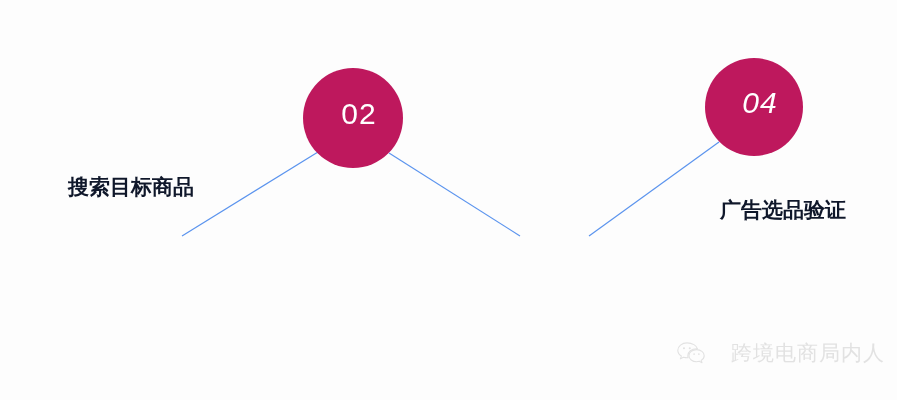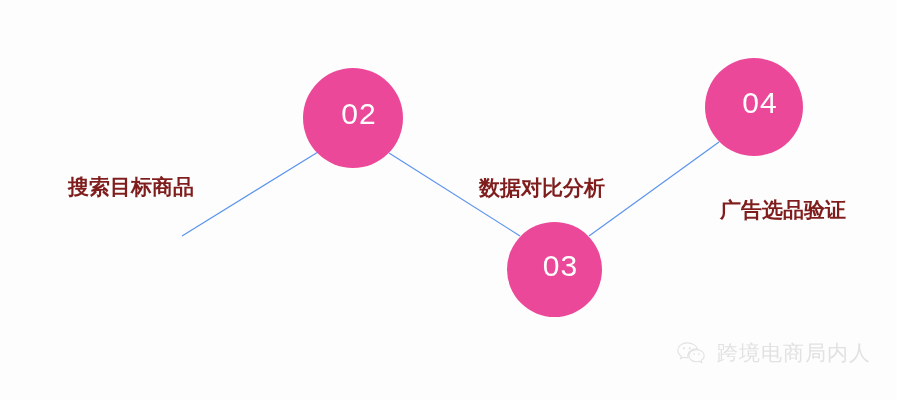--- a/index.html
+++ b/index.html
@@ -23,63 +23,63 @@
     position: absolute;
     left: 0;
     top: 0;
     width: 897px;
     height: 400px;
     pointer-events: none;
   }
   .node {
     position: absolute;
     border-radius: 50%;
-    background: #ec4899;
+    background: #be185d;
     display: flex;
     align-items: center;
     justify-content: center;
     box-sizing: border-box;
   }
   .node-number {
     color: #ffffff;
     font-size: 30px;
     font-weight: 400;
     letter-spacing: 1px;
     line-height: 1;
     position: relative;
     left: 6px;
     top: -4px;
     font-family: "Liberation Sans", "DejaVu Sans", sans-serif;
   }
   .step-label {
     position: absolute;
-    color: #7f1d1d;
+    color: #0f172a;
     font-size: 21px;
     font-weight: 700;
     line-height: 1;
     white-space: nowrap;
     font-family: "DejaVu Sans", "Liberation Sans", sans-serif;
   }
   #node-01 { left: 100px; top: 221px; width: 95px; height: 95px; }
   #node-02 { left: 303px; top: 68px;  width: 100px; height: 100px; }
   #node-03 { left: 507px; top: 222px; width: 95px; height: 95px; }
-  #node-04 { left: 705px; top: 58px;  width: 98px; height: 98px; }
+  #node-04 { left: 705px; top: 58px;  width: 98px; height: 98px; font-style: italic; }
 
   #label-01 { left: 68px;  top: 177px; }
   #label-02 { left: 279px; top: 200px; }
   #label-03 { left: 479px; top: 178px; }
   #label-04 { left: 720px; top: 200px; }
 
   #watermark {
     position: absolute;
     left: 676px;
     top: 341px;
     display: flex;
     align-items: center;
-    gap: 11px;
+    gap: 25px;
   }
   #watermark-text {
     color: #e2e2e2;
     font-size: 21px;
     letter-spacing: 1px;
     line-height: 1;
     white-space: nowrap;
     font-family: "DejaVu Sans", "Liberation Sans", sans-serif;
   }
   #wechat-icon {
@@ -95,29 +95,25 @@
 
   <svg id="connector-layer" viewBox="0 0 897 400" width="897" height="400" xmlns="http://www.w3.org/2000/svg">
     <line x1="182" y1="236" x2="318" y2="152" stroke="#5b94ee" stroke-width="1.2"></line>
     <line x1="389" y1="153" x2="520" y2="236" stroke="#5b94ee" stroke-width="1.2"></line>
     <line x1="589" y1="236" x2="719" y2="142" stroke="#5b94ee" stroke-width="1.2"></line>
   </svg>
 
   <div class="node" id="node-02">
     <span class="node-number">02</span>
   </div>
-  <div class="node" id="node-03">
-    <span class="node-number">03</span>
-  </div>
   <div class="node" id="node-04">
     <span class="node-number">04</span>
   </div>
 
   <div class="step-label" id="label-01">搜索目标商品</div>
-  <div class="step-label" id="label-03">数据对比分析</div>
   <div class="step-label" id="label-04">广告选品验证</div>
 
   <div id="watermark">
     <svg id="wechat-icon" viewBox="0 0 34 28" xmlns="http://www.w3.org/2000/svg">
       <path d="M12.4 2.2C6.4 2.2 1.6 6.1 1.6 10.9c0 2.7 1.6 5.1 4.1 6.7l-1.1 3.2 3.7-1.9c1.3 .4 2.7 .6 4.1 .6 .4 0 .8 0 1.2-.1 -.2-.7-.3-1.4-.3-2.1 0-4.6 4.5-8.3 10.1-8.3 .4 0 .8 0 1.2 .1C23.6 5.3 18.5 2.2 12.4 2.2z" fill="none" stroke="#e2e2e2" stroke-width="1.3" stroke-linejoin="round"></path>
       <circle cx="8.8" cy="8.5" r="1.2" fill="#e2e2e2"></circle>
       <circle cx="15.6" cy="8.5" r="1.2" fill="#e2e2e2"></circle>
       <path d="M32.4 17.1c0-3.9-4-7.1-8.9-7.1s-8.9 3.2-8.9 7.1 4 7.1 8.9 7.1c1.1 0 2.2-.2 3.2-.5l3.1 1.6-.9-2.7C31 21.3 32.4 19.3 32.4 17.1z" fill="none" stroke="#e2e2e2" stroke-width="1.3" stroke-linejoin="round"></path>
       <circle cx="20.6" cy="15.2" r="1" fill="#e2e2e2"></circle>
       <circle cx="26.2" cy="15.2" r="1" fill="#e2e2e2"></circle>

